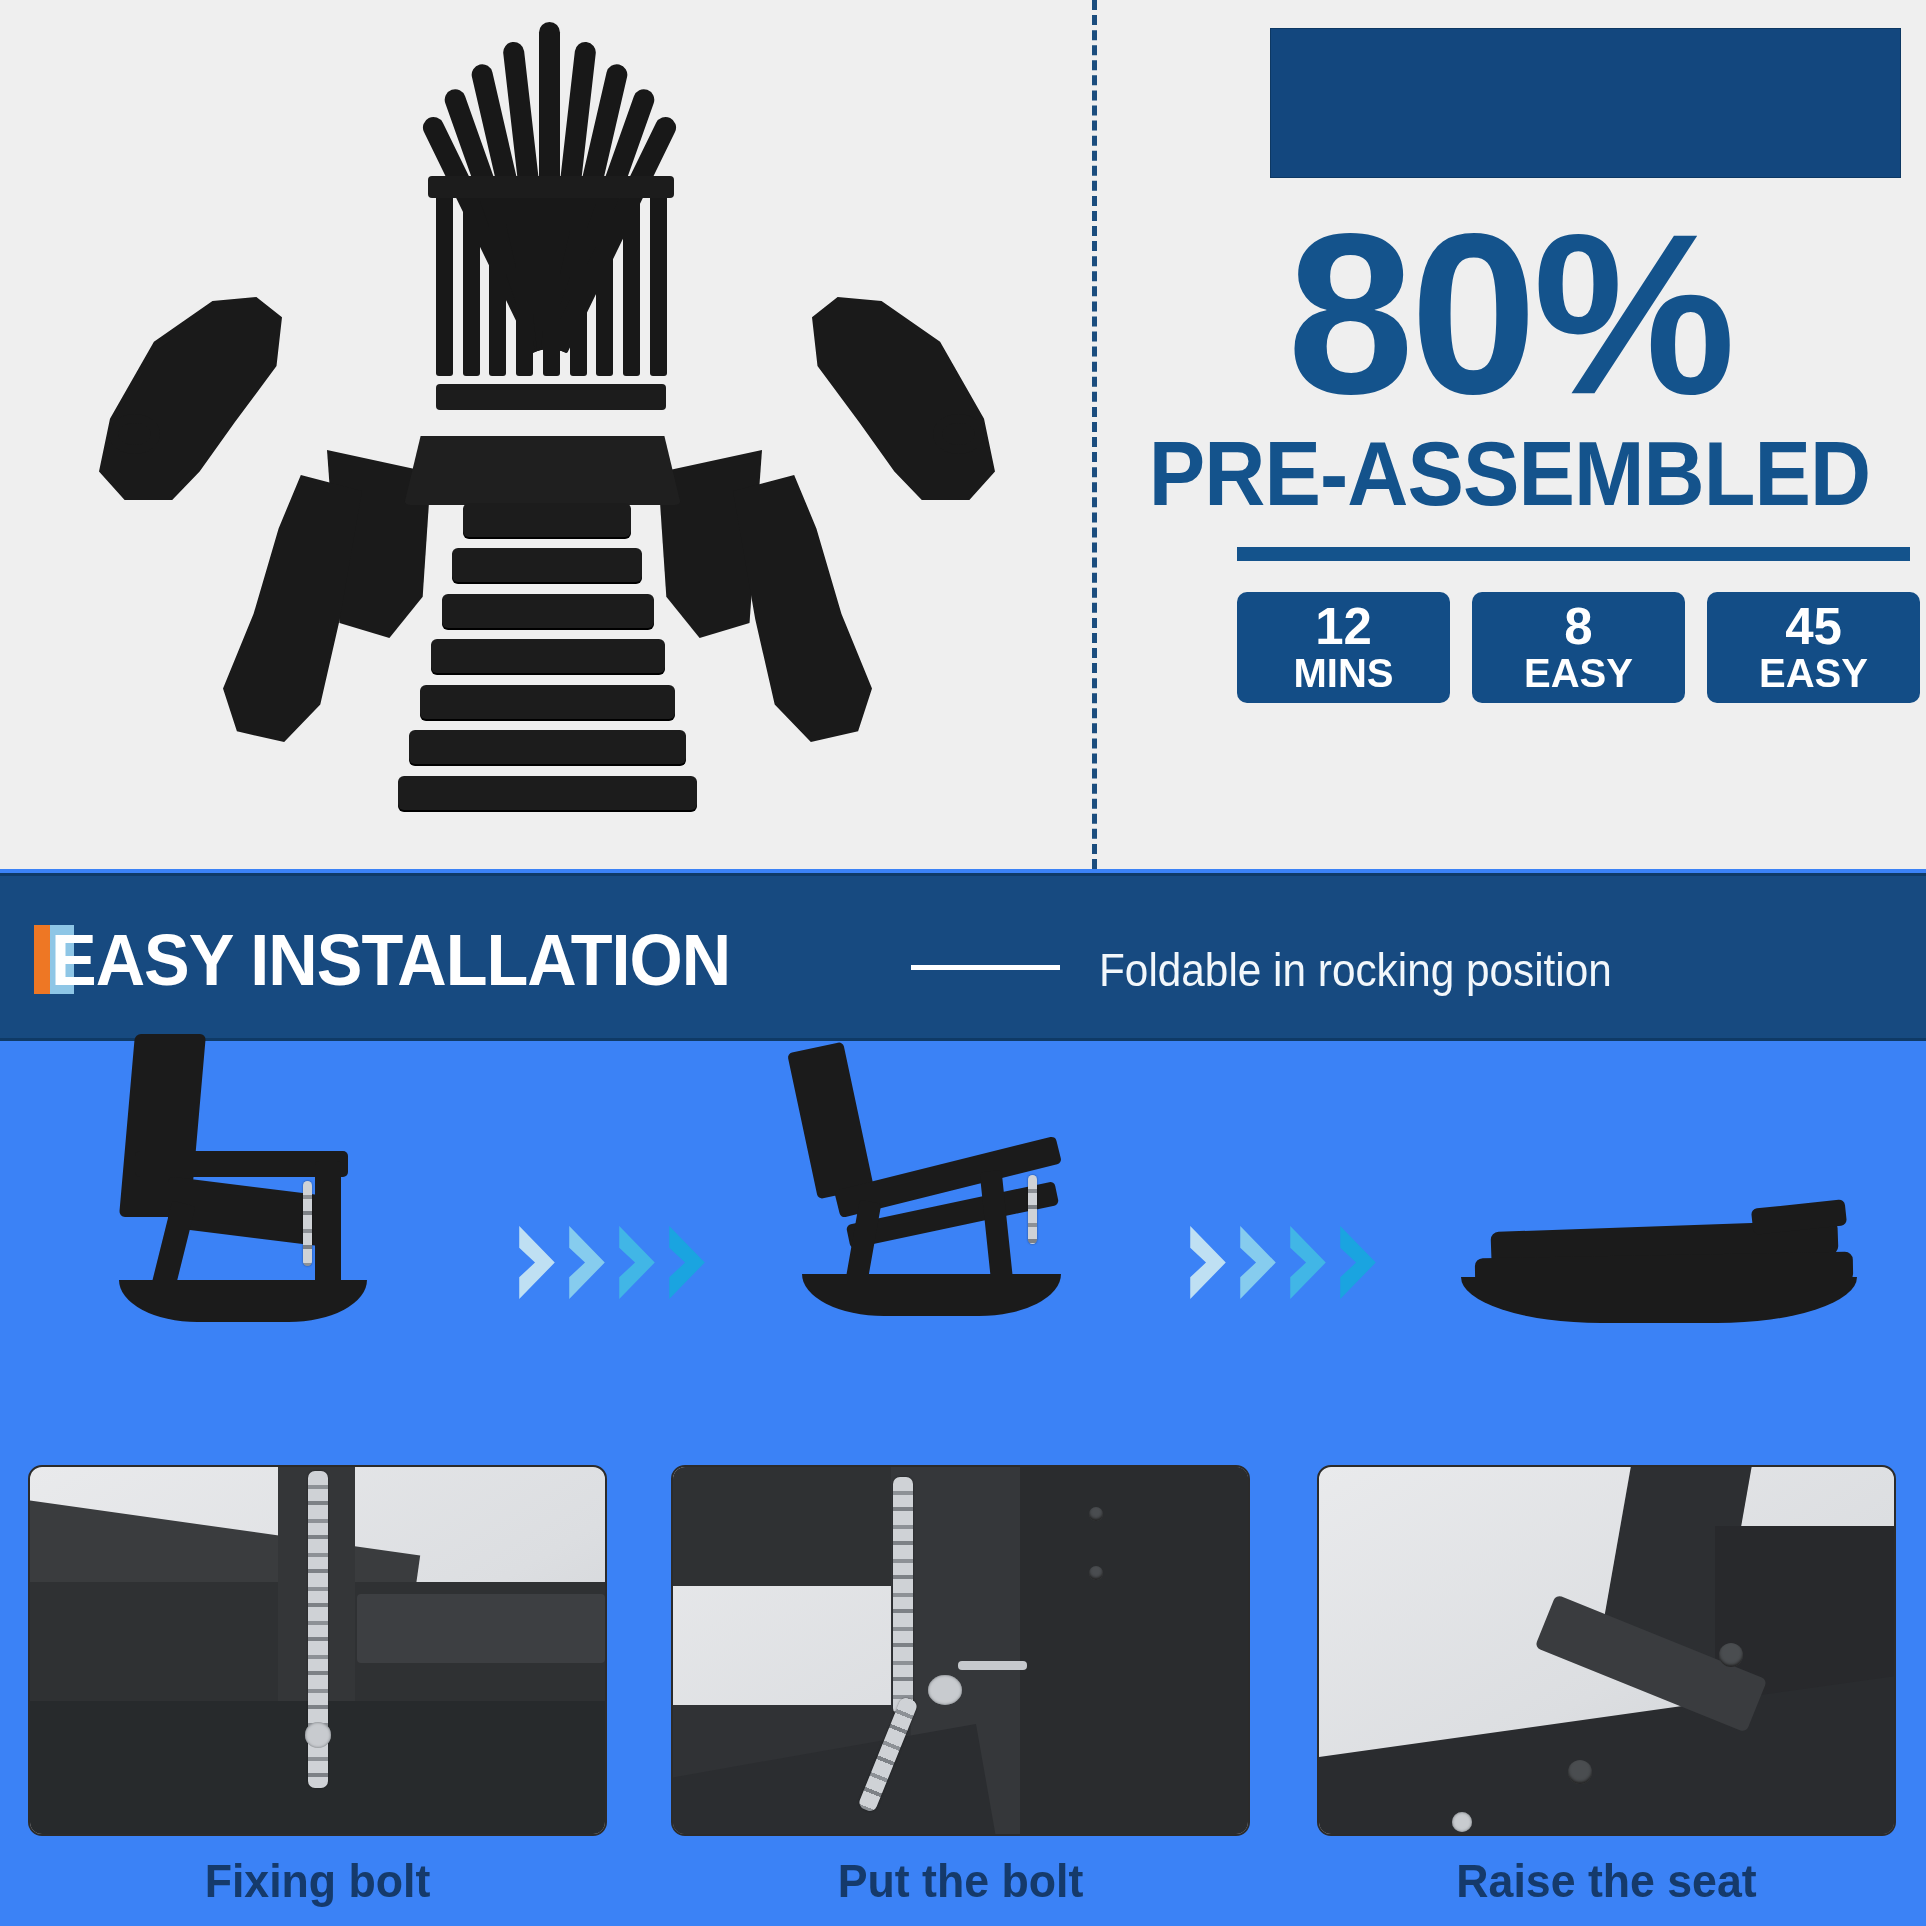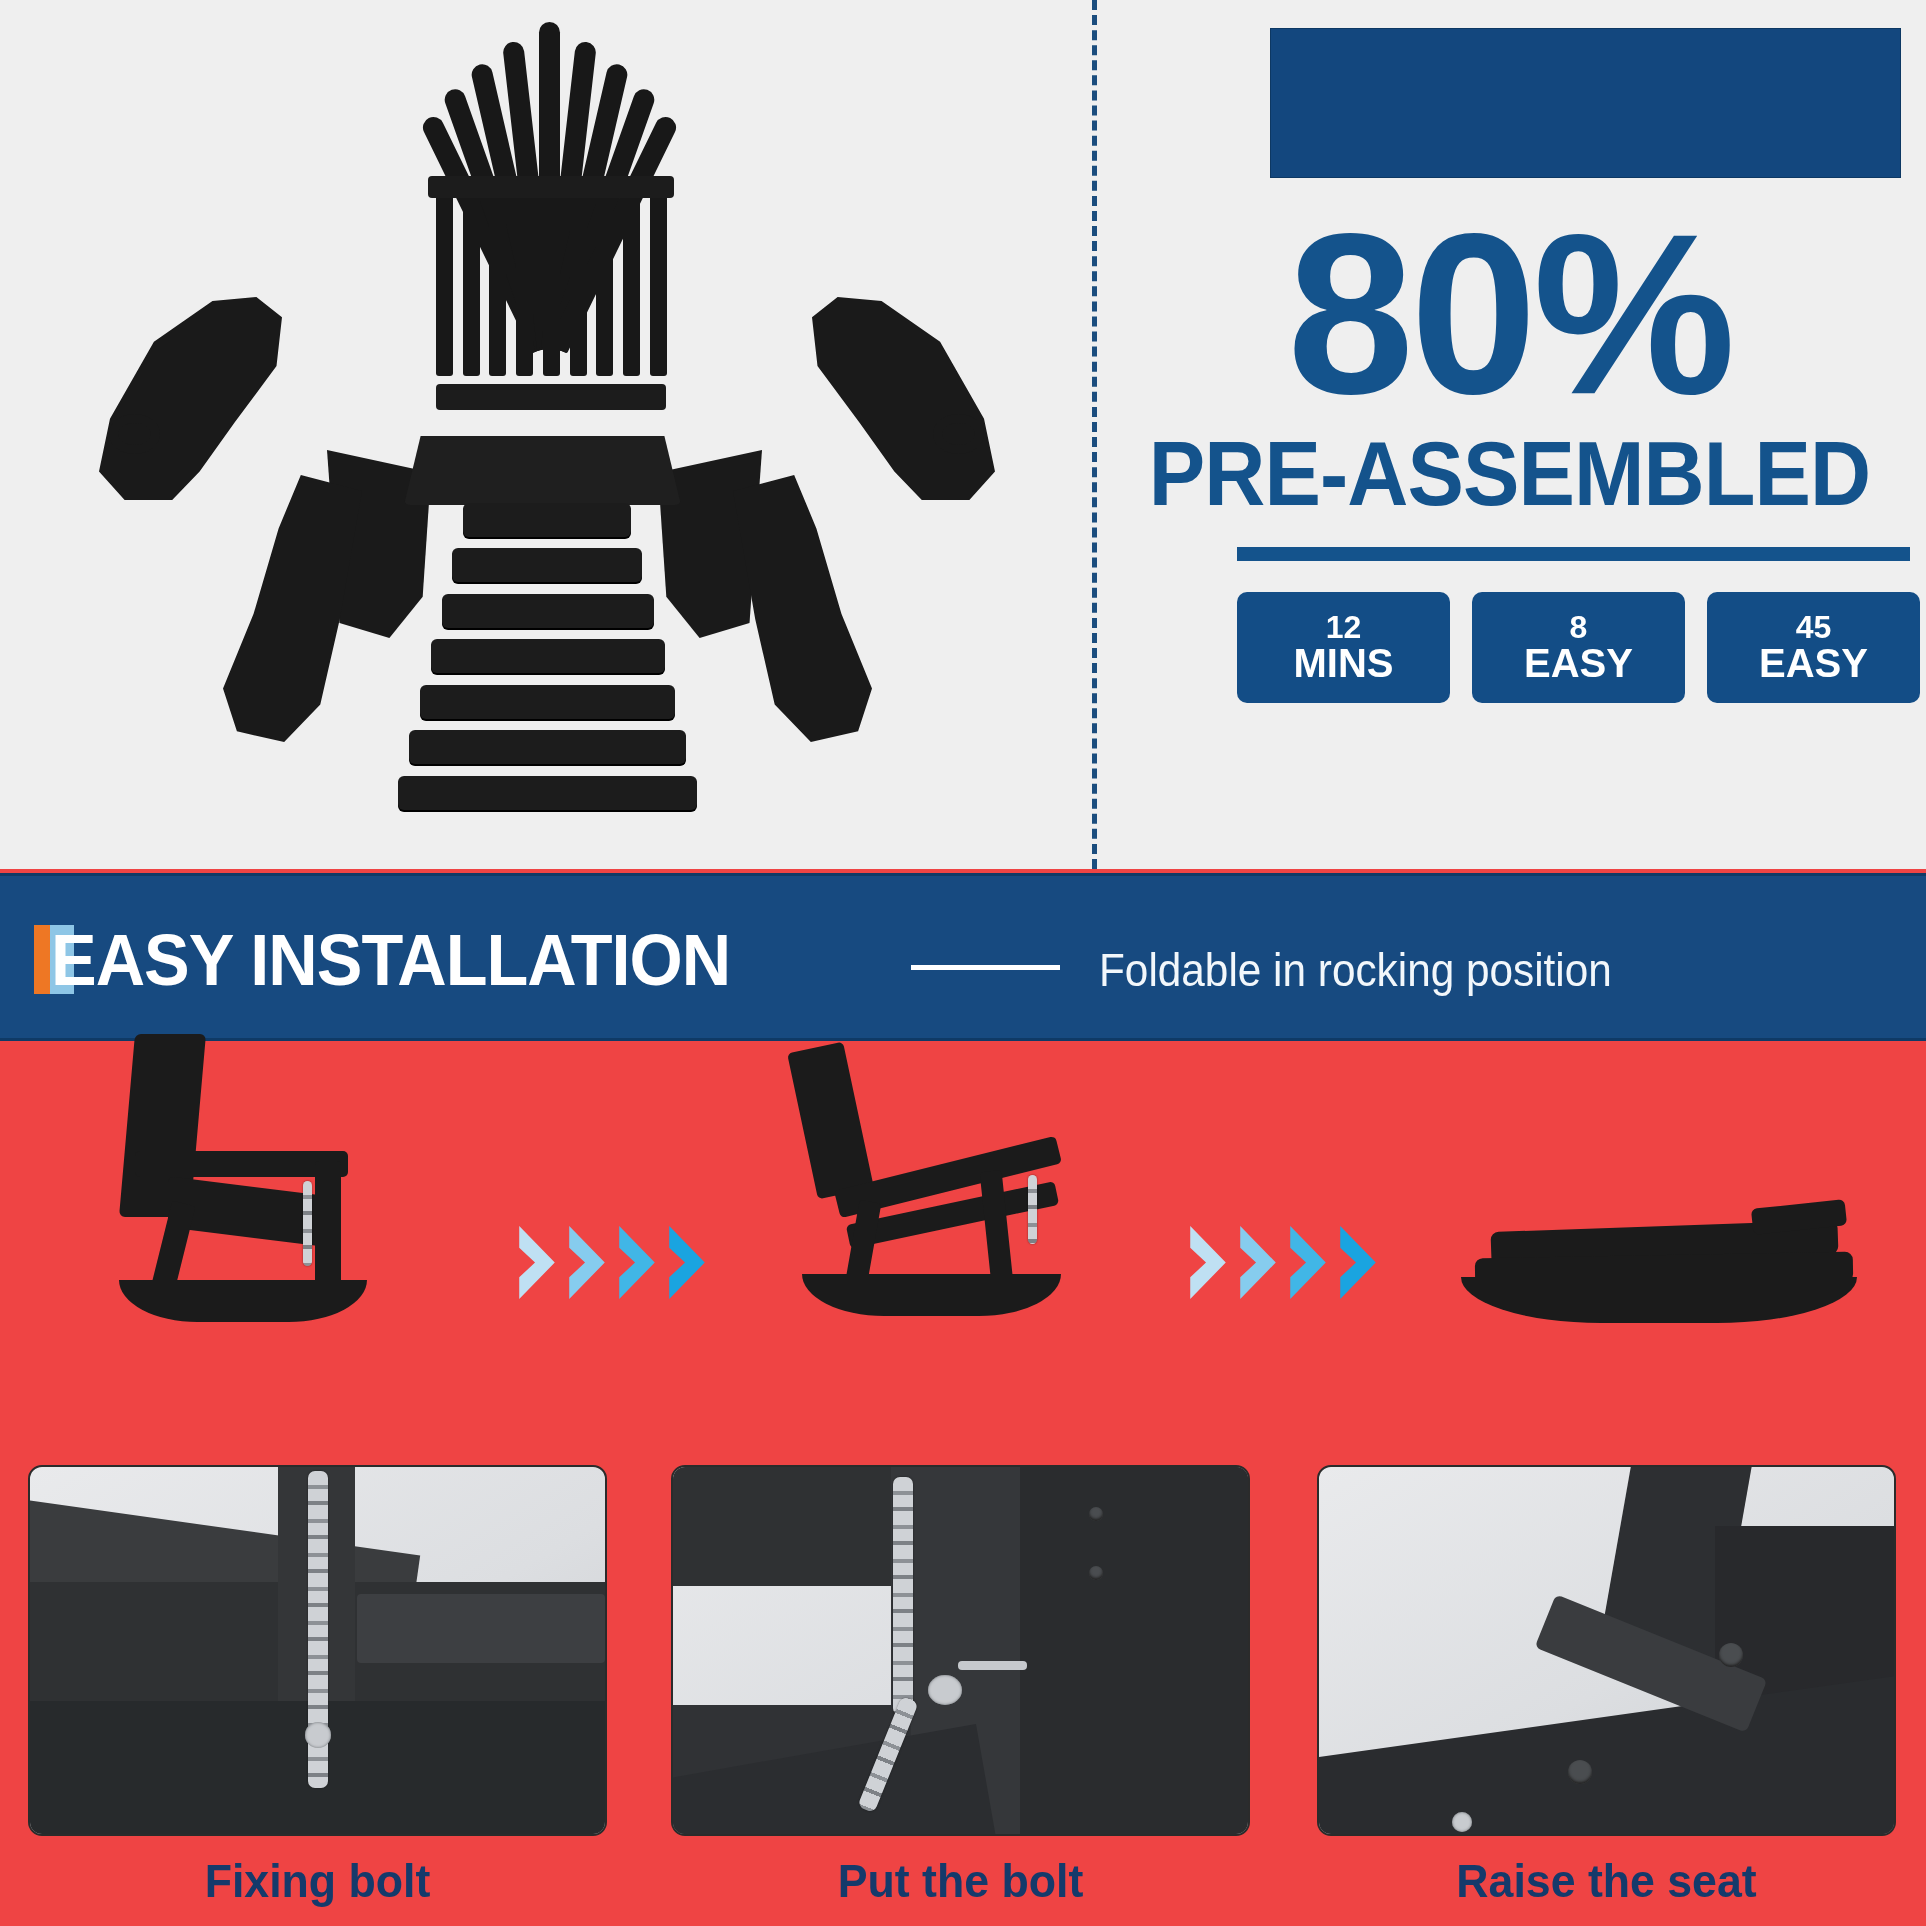--- a/index.html
+++ b/index.html
@@ -2,21 +2,21 @@
 <html><head>
 <meta charset="utf-8">
 <style>
   * { box-sizing: border-box; margin: 0; padding: 0; }
   html, body {
     width: 1927px; height: 1927px;
     font-family: "Liberation Sans", sans-serif;
     background: #eeeeee;
     overflow: hidden;
   }
-  .page { position: relative; width: 1927px; height: 1927px; background: #ef4444; }
+  .page { position: relative; width: 1927px; height: 1927px; background: #3b82f6; }
 
   
   .top-section { position: absolute; left: 0; top: 0; width: 1927px; height: 869px; background: #efefef; }
 
   .divider-dashed {
     position: absolute; left: 1092px; top: 0px; width: 0; height: 869px;
     border-left: 5px dashed #1b4d7e;
   }
 
   
@@ -79,21 +79,21 @@
   }
   .rule {
     position:absolute; left: 145px; top: 547px; width: 673px; height: 14px; background:#14538c;
   }
   .stat-boxes { position:absolute; left: 145px; top: 592px; width: 683px; display:flex; gap: 22px; }
   .stat-box {
     width: 213px; height: 111px; background:#134d86; border-radius: 10px;
     color:#fff; display:flex; flex-direction:column; align-items:center; justify-content:center;
     line-height: 1.02;
   }
-  .stat-num { font-size: 32px; font-weight: 800; }
+  .stat-num { font-size: 51px; font-weight: 800; }
   .stat-lbl { font-size: 40px; font-weight: 800; letter-spacing:0px; }
 
   
   .banner {
     position:absolute; left:0; top: 873px; width:1927px; height: 168px;
     background:#174a80; border-top:3px solid #0f3a66; border-bottom:3px solid #0f3a66;
     display:flex; align-items:center;
   }
   .accent { position:absolute; left: 34px; top: 51px; width: 16px; height: 69px; background:#ee7724; }
   .accent2 { position:absolute; left: 50px; top: 51px; width: 24px; height: 69px; background:#8ec6e6; }

